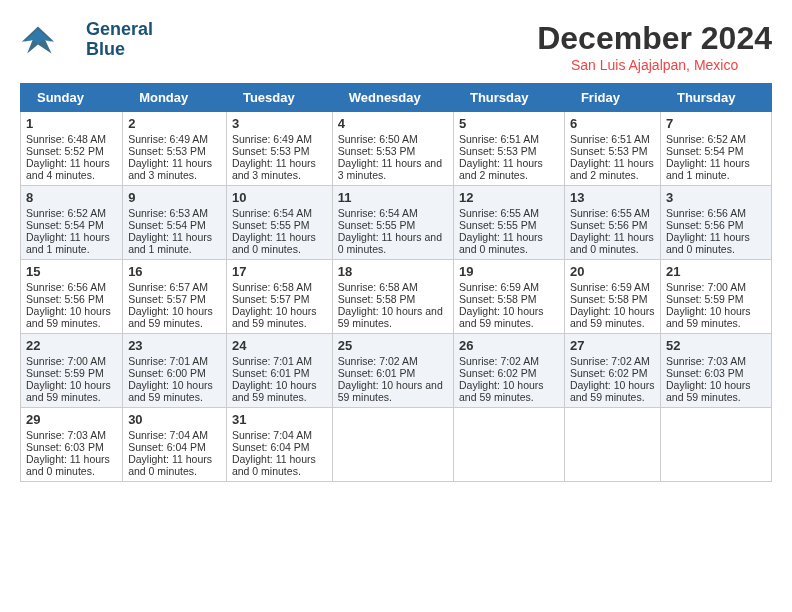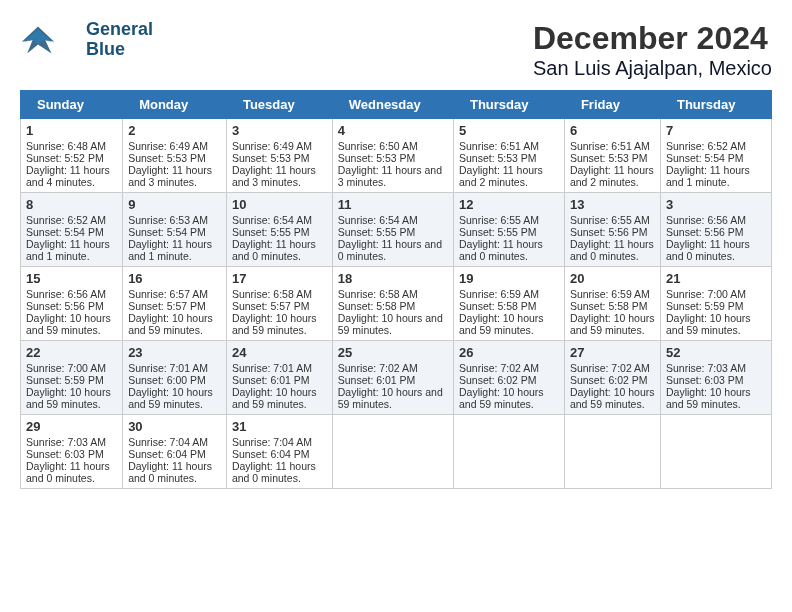--- a/index.html
+++ b/index.html
@@ -29,30 +29,30 @@
       margin-left: 26px;
     }
     .logo-text span {
       color: #1a5276;
     }
     .logo-bird {
       width: 36px;
       height: 36px;
     }
     .title-area {
-      text-align: left;
+      text-align: center;
     }
     .main-title {
       font-size: 32px;
       font-weight: bold;
       color: #333;
     }
     .subtitle {
-      font-size: 20px;
-      color: #0f172a;
+      font-size: 14px;
+      color: #ef4444;
     }
     table {
       width: 100%;
       border-collapse: collapse;
       font-size: 11px;
     }
     thead tr th {
       background: #2e74b5;
       color: #fff;
       padding: 6px 16px;

